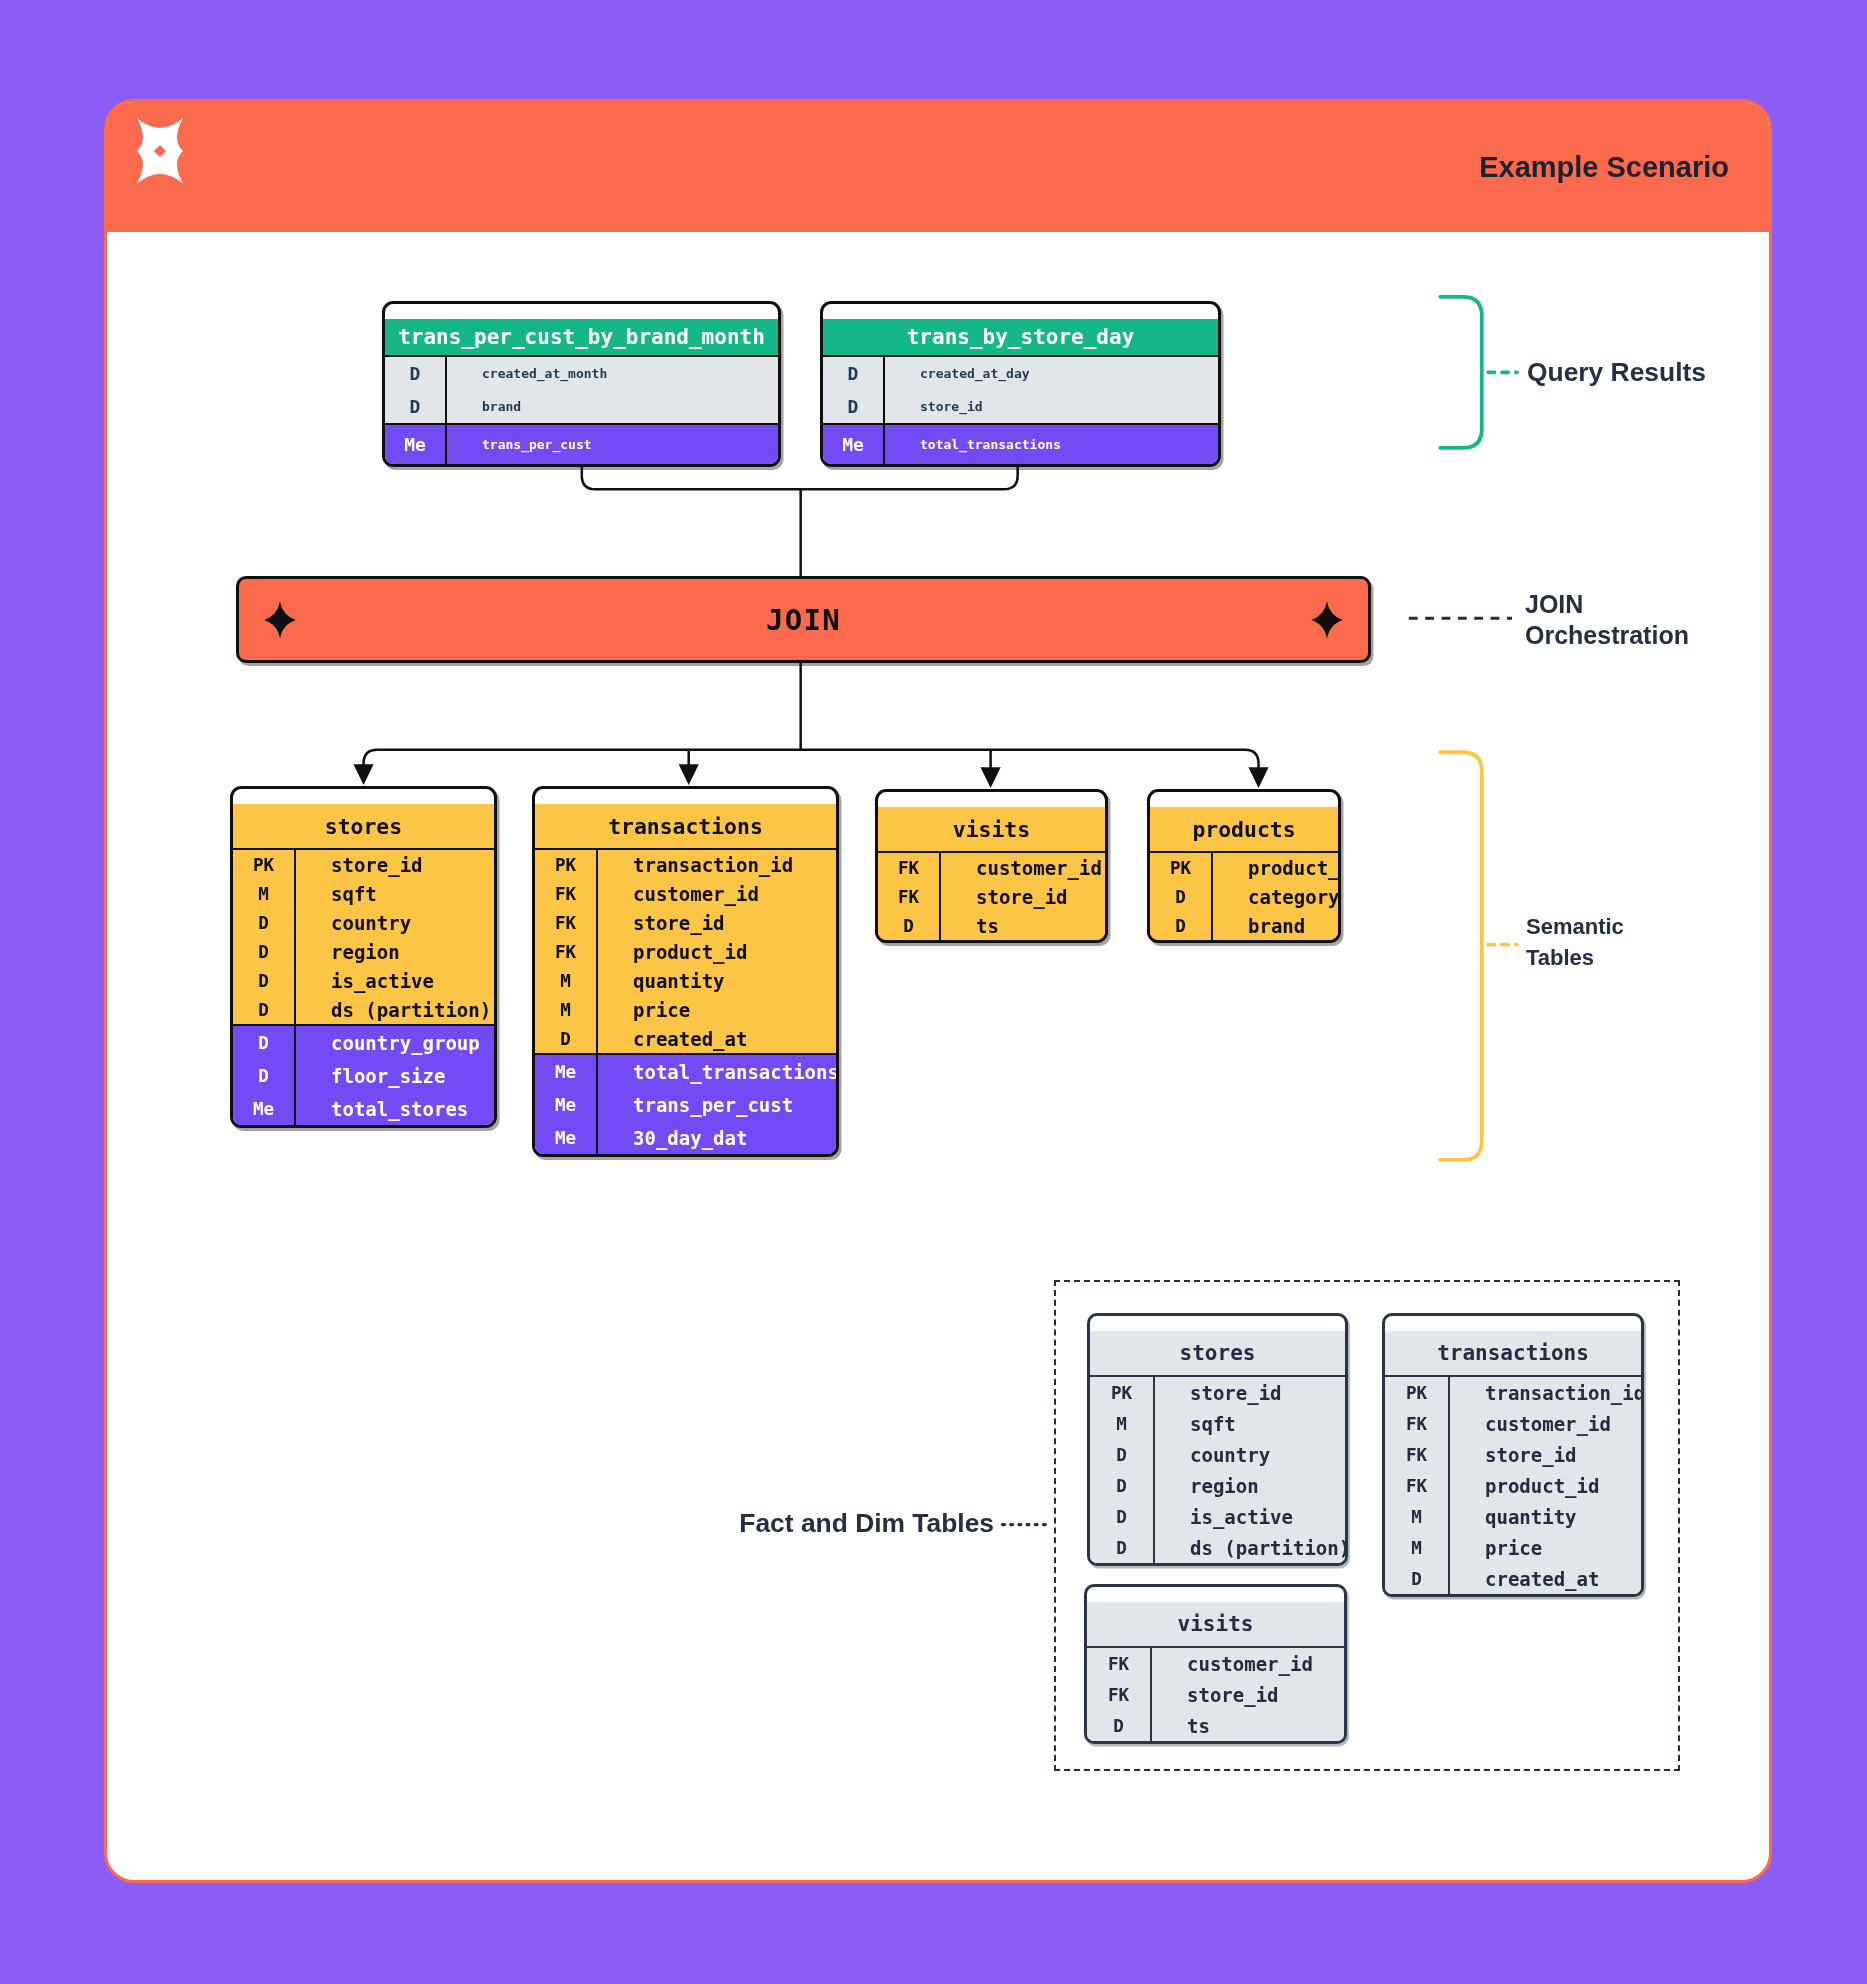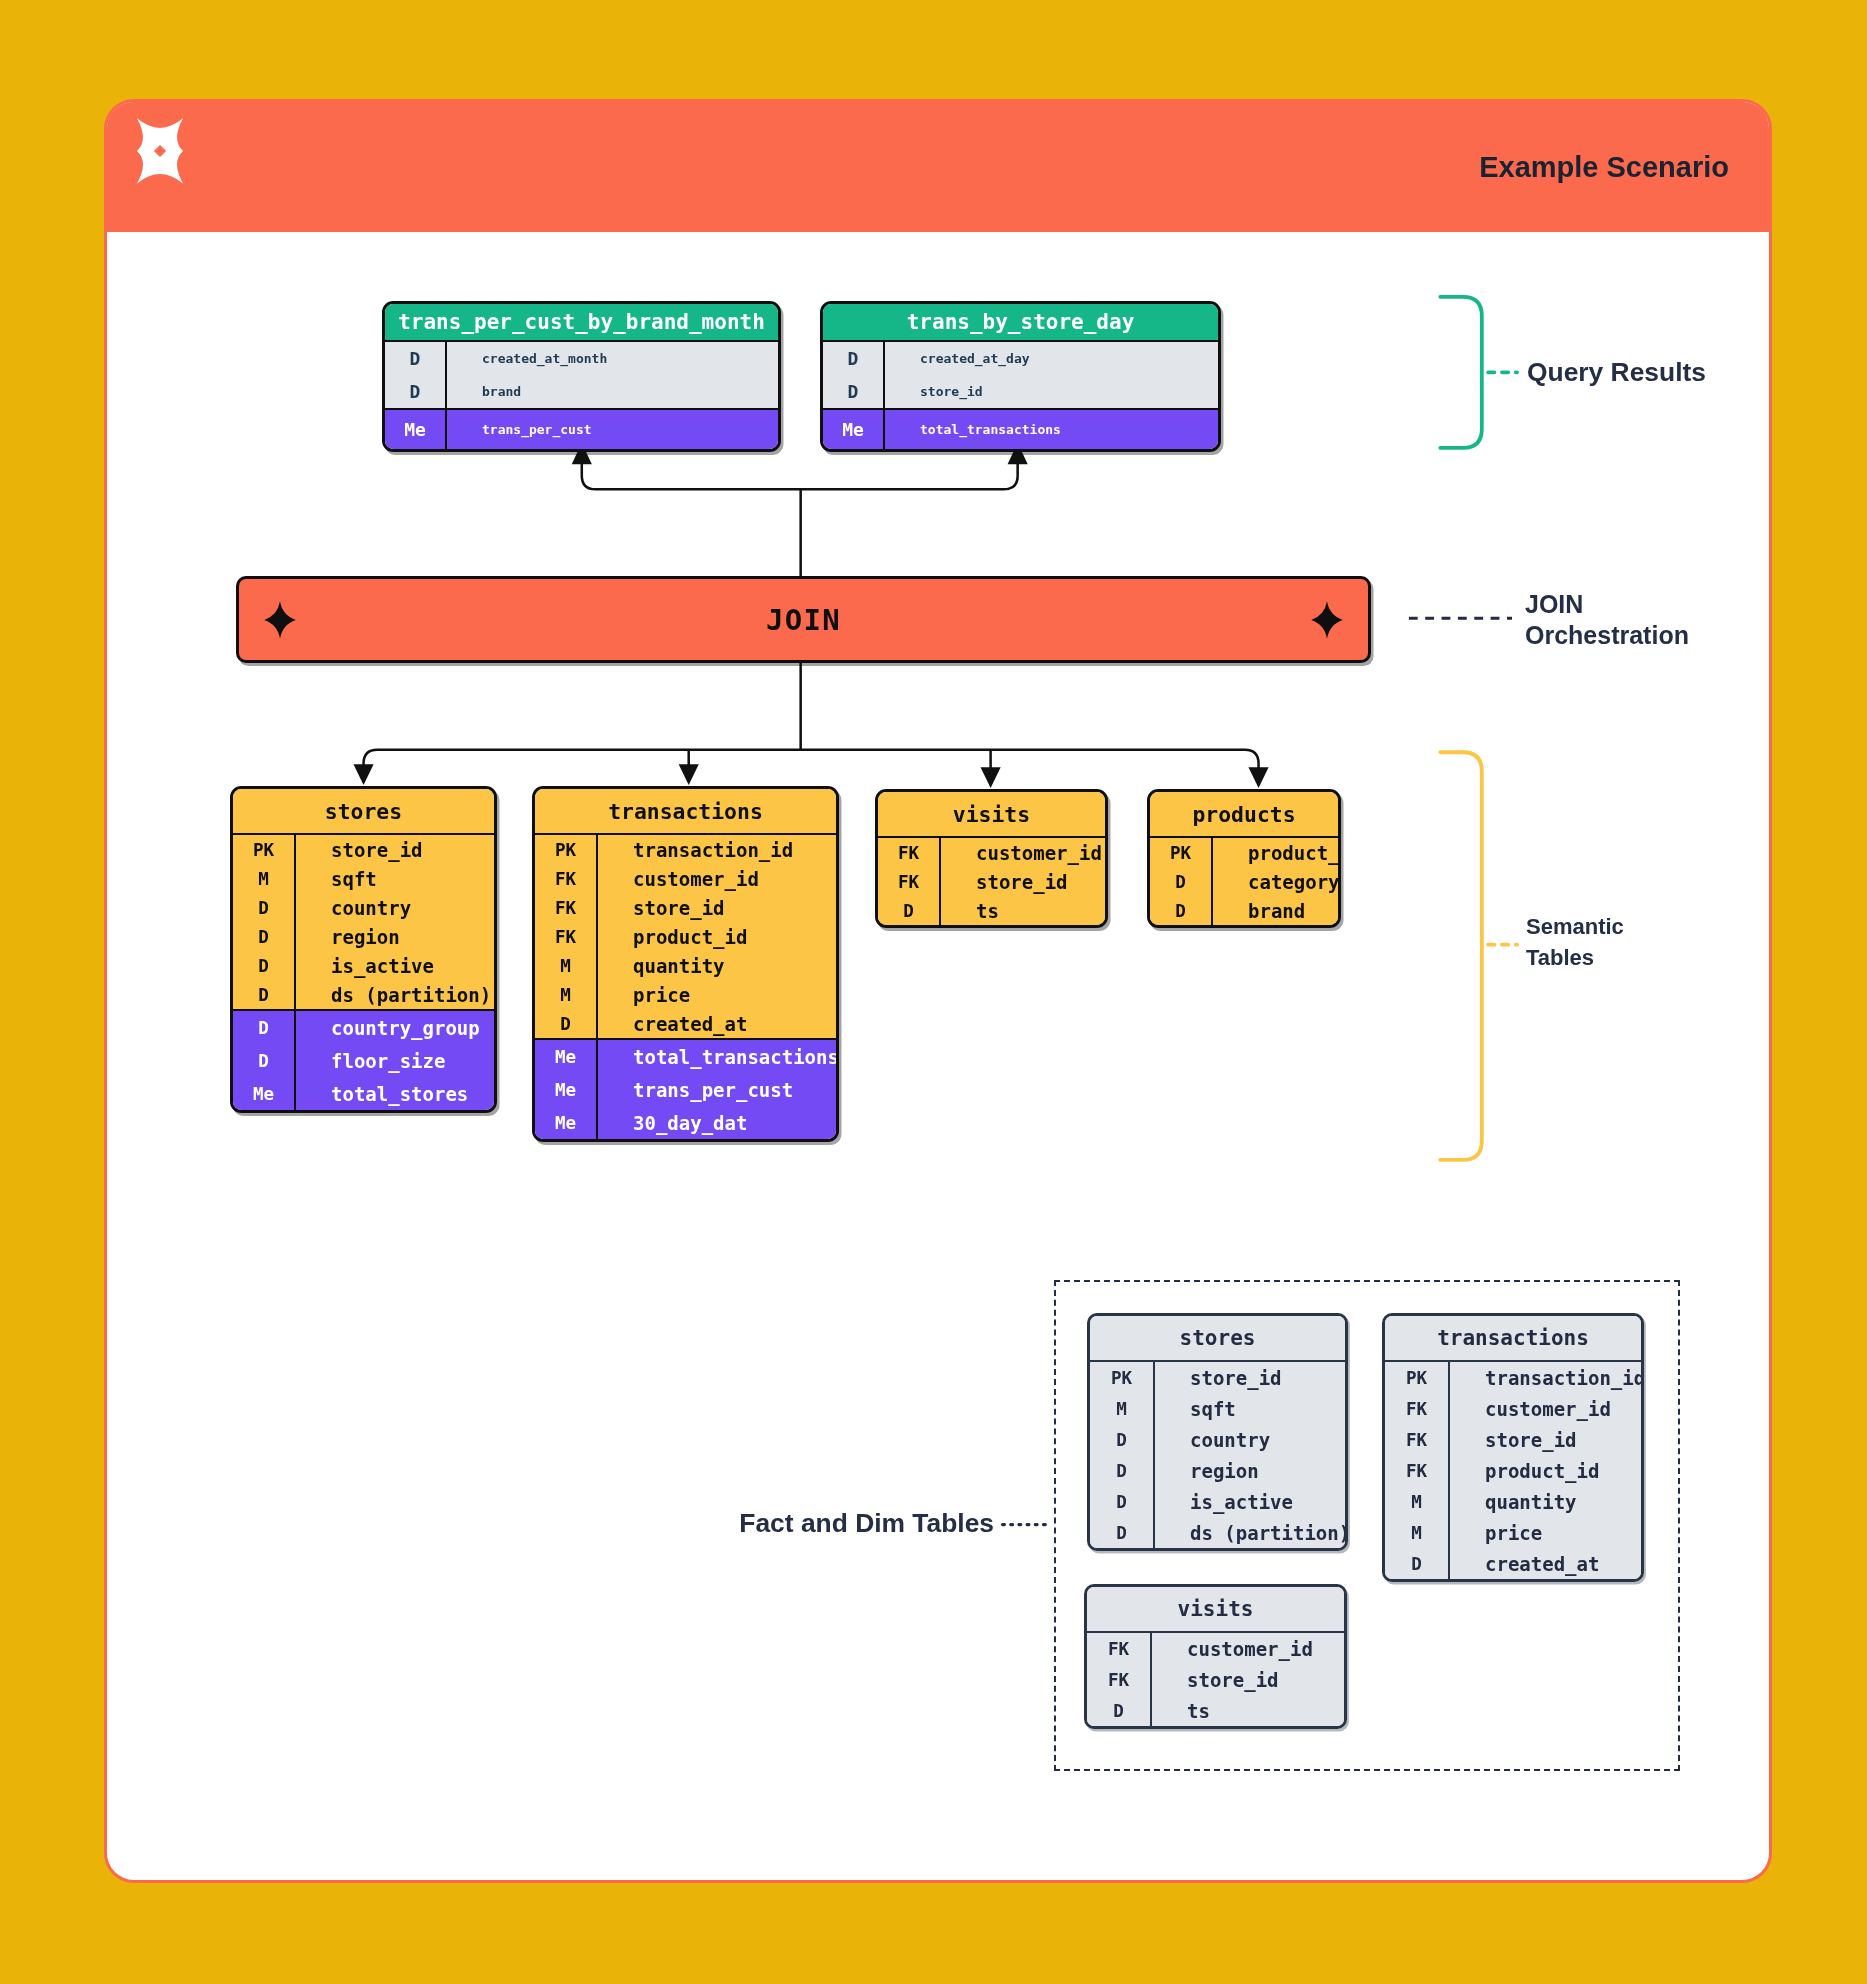--- a/index.html
+++ b/index.html
@@ -1,33 +1,33 @@
 <!DOCTYPE html>
 <html style="font-size:10px"><head>
 <meta charset="utf-8">
 <style>
   html,body{margin:0;padding:0;background:#ffffff;}
-  #canvas{position:relative;width:1868px;height:1985px;background:#eab308;
+  #canvas{position:relative;width:1868px;height:1985px;background:#8b5cf6;
           font-family:"DejaVu Sans Mono",monospace;}
 
   
   #card{position:absolute;left:104px;top:99px;width:1668px;height:1784px;
         border:3.1px solid #fb6a4d;border-radius:30px;background:#fff;box-sizing:border-box;}
   #app-header{position:absolute;left:0;top:0;right:0;height:130px;background:#fb6a4d;
         border-radius:26.4px 26.4px 0 0;}
   #logo{position:absolute;left:19px;top:15px;width:68px;height:68px;}
   #app-title{position:absolute;right:40px;top:0;height:130px;display:flex;align-items:center;
         font-family:"Liberation Sans",sans-serif;font-weight:700;font-size:29px;color:#1b2231;}
 
   
   .tbl{position:absolute;box-sizing:border-box;border:3.1px solid var(--ink);
        border-radius:11.3px;overflow:hidden;background:#fff;font-weight:bold;
        box-shadow:2.5px 3.1px 0 rgba(15,15,15,.38);}
   .tbl .hd{display:flex;align-items:center;justify-content:center;
-       border-bottom:2.5px solid var(--ink);}
+       border-bottom:2.5px solid var(--ink);margin-top:15px;}
   .tbl .row{display:flex;align-items:stretch;}
   .tbl .key{flex:0 0 var(--keyw);display:flex;align-items:center;justify-content:center;
        border-right:2.5px solid var(--ink);}
   .tbl .fname{flex:1;display:flex;align-items:center;padding-left:35px;white-space:nowrap;}
   .tbl .sec-metrics{border-top:2.5px solid var(--ink);}
 
   .result{--ink:#0f0f0f;--keyw:60px;}
   .result .hd{height:36px;background:#15b789;color:#ffffff;font-size:21px;}
   .result .sec-fields{background:#e2e5e9;color:#1d3b52;}
   .result .sec-fields .row{height:33px;}

